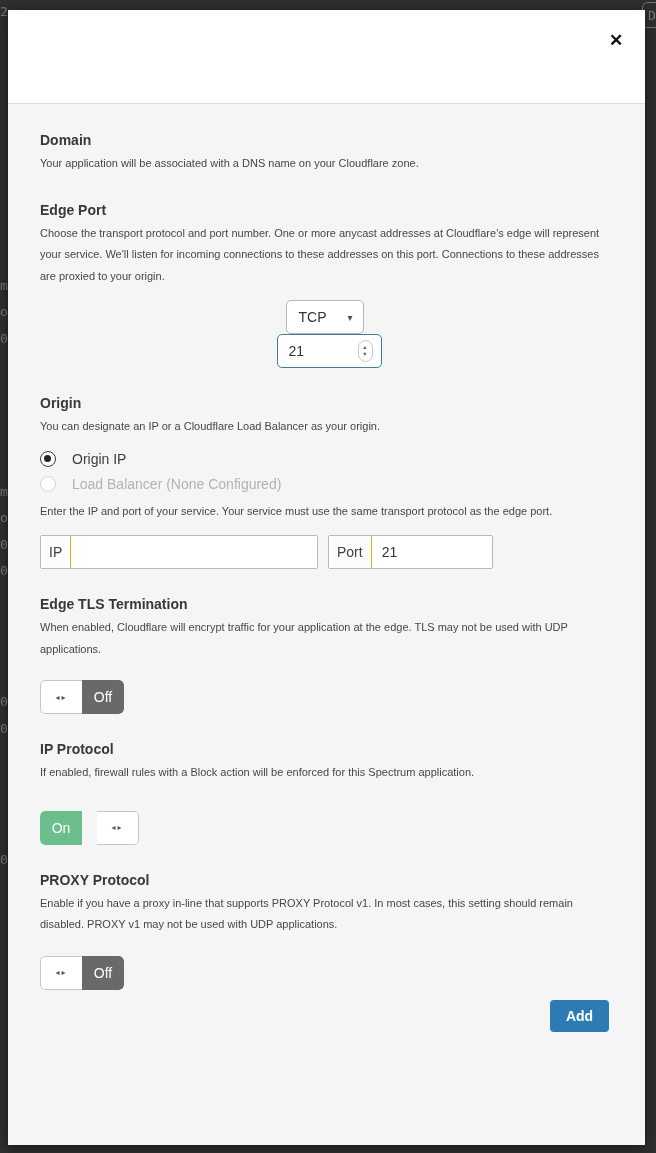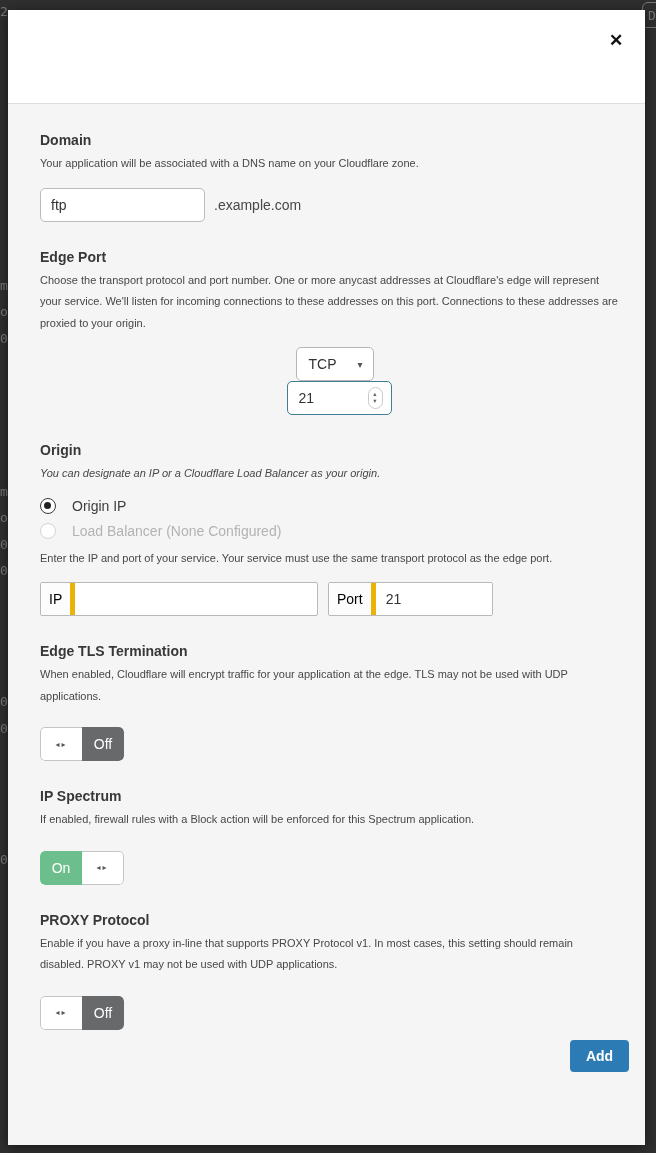--- a/index.html
+++ b/index.html
@@ -57,21 +57,21 @@
     position: absolute;
     right: 15px; top: 17px;
     width: 28px; height: 28px;
     border: none; background: transparent;
     font-size: 17px; font-weight: 700;
     color: #111;
     cursor: pointer;
     line-height: 28px;
   }
   .modal-body {
-    padding: 28px 16px 0 32px;
+    padding: 28px 36px 0 32px;
     flex: 1 1 auto;
   }
   .section-label {
     font-size: 14px;
     font-weight: 700;
     color: #383838;
     margin-bottom: 5px;
   }
   .section-desc {
     font-size: 11px;
@@ -172,22 +172,22 @@
     border: 1px solid #b9b9b9;
     border-radius: 2px;
     background: #fff;
     overflow: hidden;
   }
   .input-addon {
     display: flex;
     align-items: center;
     padding: 0 8px;
     background: #fcfcfc;
-    border-right: 5px solid #eab308;
-    color: #000000;
+    border-right: 1px solid #eab308;
+    color: #404040;
     font-size: 14px;
   }
   .input-field {
     border: none;
     outline: none;
     font-family: "Liberation Sans", sans-serif;
     font-size: 14px;
     color: #333;
     padding: 0 10px;
     background: #fff;
@@ -264,45 +264,41 @@
 
   <div class="modal-header">
     <button class="close-btn">✕</button>
   </div>
 
   <div class="modal-body">
 
     
     <div class="section-label">Domain</div>
     <div class="section-desc">Your application will be associated with a DNS name on your Cloudflare zone.</div>
-    <div class="domain-row">
-      <input class="text-input domain-input" value="ftp" style="">
-      <span class="domain-suffix">.example.com</span>
-    </div>
 
     
     <div class="section-label section-gap">Edge Port</div>
     <div class="section-desc">Choose the transport protocol and port number. One or more anycast addresses at Cloudflare's edge will represent your service. We'll listen for incoming connections to these addresses on this port. Connections to these addresses are proxied to your origin.</div>
     <div style="display:flex; align-items:center;flex-direction:column;">
       <div class="select-box">
         <span>TCP</span>
         <span class="select-chevron">▾</span>
       </div>
       <div class="number-box">
         <span>21</span>
         <span class="spinner">
           <span>▴</span>
           <span>▾</span>
         </span>
       </div>
     </div>
 
     
     <div class="section-label section-gap">Origin</div>
-    <div class="section-desc" style="font-style:italic;">You can designate an IP or a Cloudflare Load Balancer as your origin.</div>
+    <div class="section-desc" style="">You can designate an IP or a Cloudflare Load Balancer as your origin.</div>
     <div class="radio-row">
       <span class="radio-circle checked"></span>
       <span class="radio-label">Origin IP</span>
     </div>
     <div class="radio-row">
       <span class="radio-circle disabled"></span>
       <span class="radio-label disabled">Load Balancer (None Configured)</span>
     </div>
     <div class="section-desc" style="margin-top:4px;">Enter the IP and port of your service. Your service must use the same transport protocol as the edge port.</div>
     <div class="group-row">
@@ -317,23 +313,23 @@
 
     
     <div class="section-label section-gap">Edge TLS Termination</div>
     <div class="section-desc">When enabled, Cloudflare will encrypt traffic for your application at the edge. TLS may not be used with UDP applications.</div>
     <div class="toggle off" style="margin-top:7px;">
       <span class="seg handle">◂▸</span>
       <span class="seg state">Off</span>
     </div>
 
     
-    <div class="section-label section-gap">IP Spectrum</div>
+    <div class="section-label section-gap">IP Protocol</div>
     <div class="section-desc">If enabled, firewall rules with a Block action will be enforced for this Spectrum application.</div>
-    <div class="toggle on" style="margin-top:7px;">
+    <div class="toggle on" style="margin-top:14px;gap:15px;">
       <span class="seg state">On</span>
       <span class="seg handle">◂▸</span>
     </div>
 
     
     <div class="section-label section-gap">PROXY Protocol</div>
     <div class="section-desc">Enable if you have a proxy in-line that supports PROXY Protocol v1. In most cases, this setting should remain disabled. PROXY v1 may not be used with UDP applications.</div>
     <div class="toggle off" style="margin-top:7px;">
       <span class="seg handle">◂▸</span>
       <span class="seg state">Off</span>

